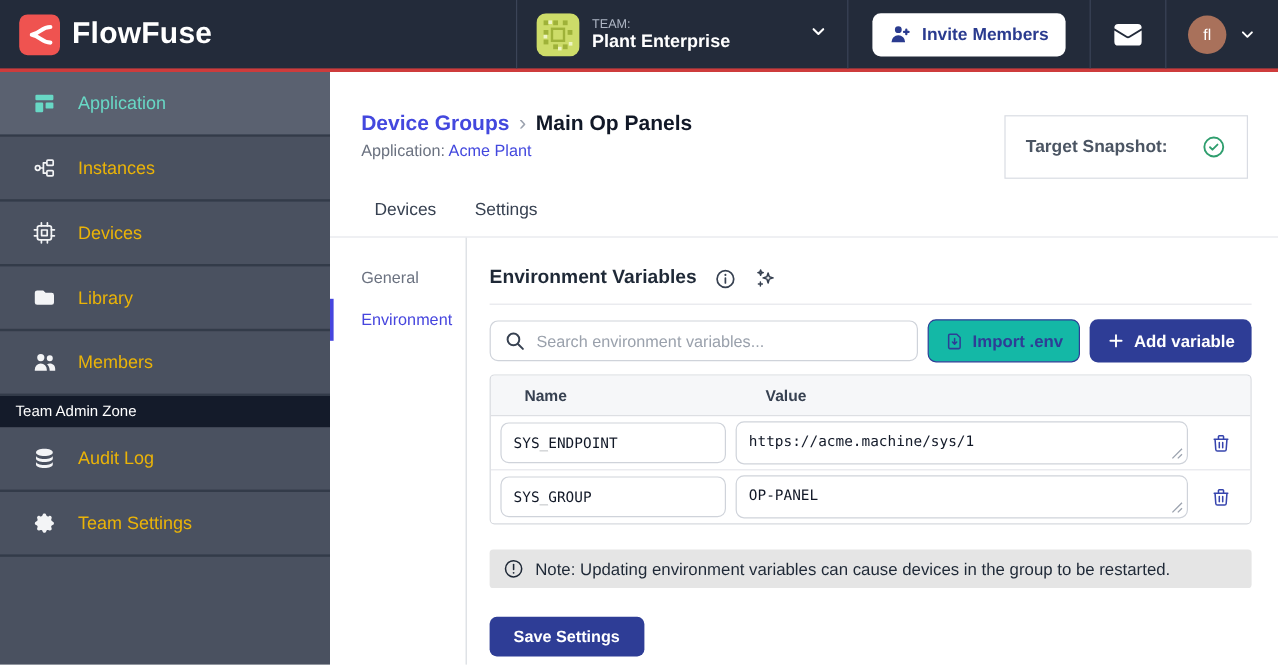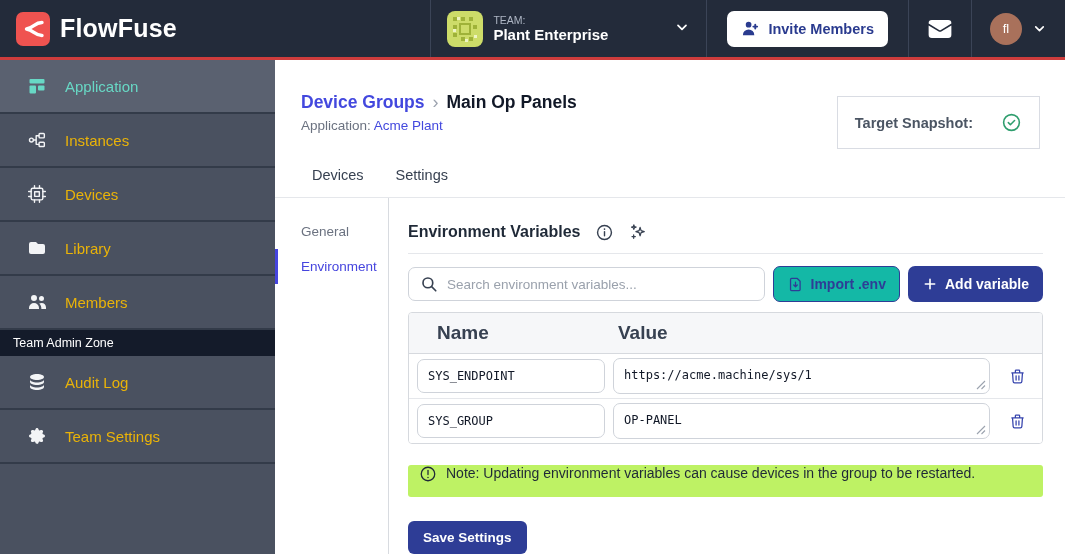--- a/index.html
+++ b/index.html
@@ -87,41 +87,41 @@
   .search-input::placeholder { color:#9aa1ac; }
   .btn-outline { height:36px; background:#14b8a6; border:1.5px solid #2e3d96; border-radius:7px;
     color:#2e3d96; font-size:14px; font-weight:700; display:flex; align-items:center;
     gap:7px; padding:0 13px; cursor:pointer; font-family:inherit; white-space:nowrap; }
   .btn-solid { height:36px; background:#2e3d96; border:none; border-radius:7px;
     color:#fff; font-size:14px; font-weight:700; display:flex; align-items:center;
     gap:7px; padding:0 14px; cursor:pointer; font-family:inherit; white-space:nowrap; }
 
   .env-table { margin-top:10px; border:1px solid #d6d9de; border-radius:4px; overflow:hidden; }
   .thead { display:flex; background:#f6f7f9; border-bottom:1px solid #d6d9de;
-    font-size:19px; font-weight:700; color:#374151; }
+    font-size:13px; font-weight:700; color:#374151;gap:20px; }
   .th-name { width:196px; padding:9px 0 9px 28px; }
   .th-value { padding:9px 0 9px 13px; }
   .env-row { display:flex; align-items:center; gap:8px; padding:4px 8px; background:#fff; }
   .env-row + .env-row { border-top:1px solid #e5e7eb; }
   .name-input { width:188px; height:34px; border:1px solid #cfd3da; border-radius:7px;
     padding:0 10px; font-family:"DejaVu Sans Mono", monospace; font-size:12px;
     color:#111827; outline:none; flex:0 0 auto; }
   .value-wrap { flex:1; position:relative; }
   .value-area { width:100%; height:36px; border:1px solid #cfd3da; border-radius:7px;
     padding:9px 18px 4px 10px; font-family:"DejaVu Sans Mono", monospace; font-size:12px;
     color:#111827; resize:none; overflow:hidden; outline:none; display:block; }
   .resize-grip { position:absolute; right:4px; bottom:4px; pointer-events:none; }
   .trash-btn { width:34px; height:34px; background:none; border:none; display:flex;
     align-items:center; justify-content:center; cursor:pointer; flex:0 0 auto; margin-left:2px; }
 
-  .note-banner { margin-top:21px; background:#bef264; border-radius:3px; height:32px;
-    display:flex; gap:9px; padding:0 11px; font-size:14px; color:#1f2937; }
+  .note-banner { margin-top:21px; background:#e5e5e5; border-radius:3px; height:32px;
+    display:flex; align-items:center; gap:9px; padding:0 11px; font-size:14px; color:#1f2937; }
 
   .save-btn { margin-top:24px; background:#2e3d96; border:none; border-radius:6px;
-    color:#fff; font-size:13.5px; font-weight:700; padding:9px 15px; cursor:pointer;
+    color:#fff; font-size:13.5px; font-weight:700; padding:9px 20px; cursor:pointer;
     font-family:inherit; display:inline-flex; }
 </style>
 </head>
 <body>
 
 <div class="app">
 
   <div class="header">
     <div class="brand">
       <span class="logo-box">

